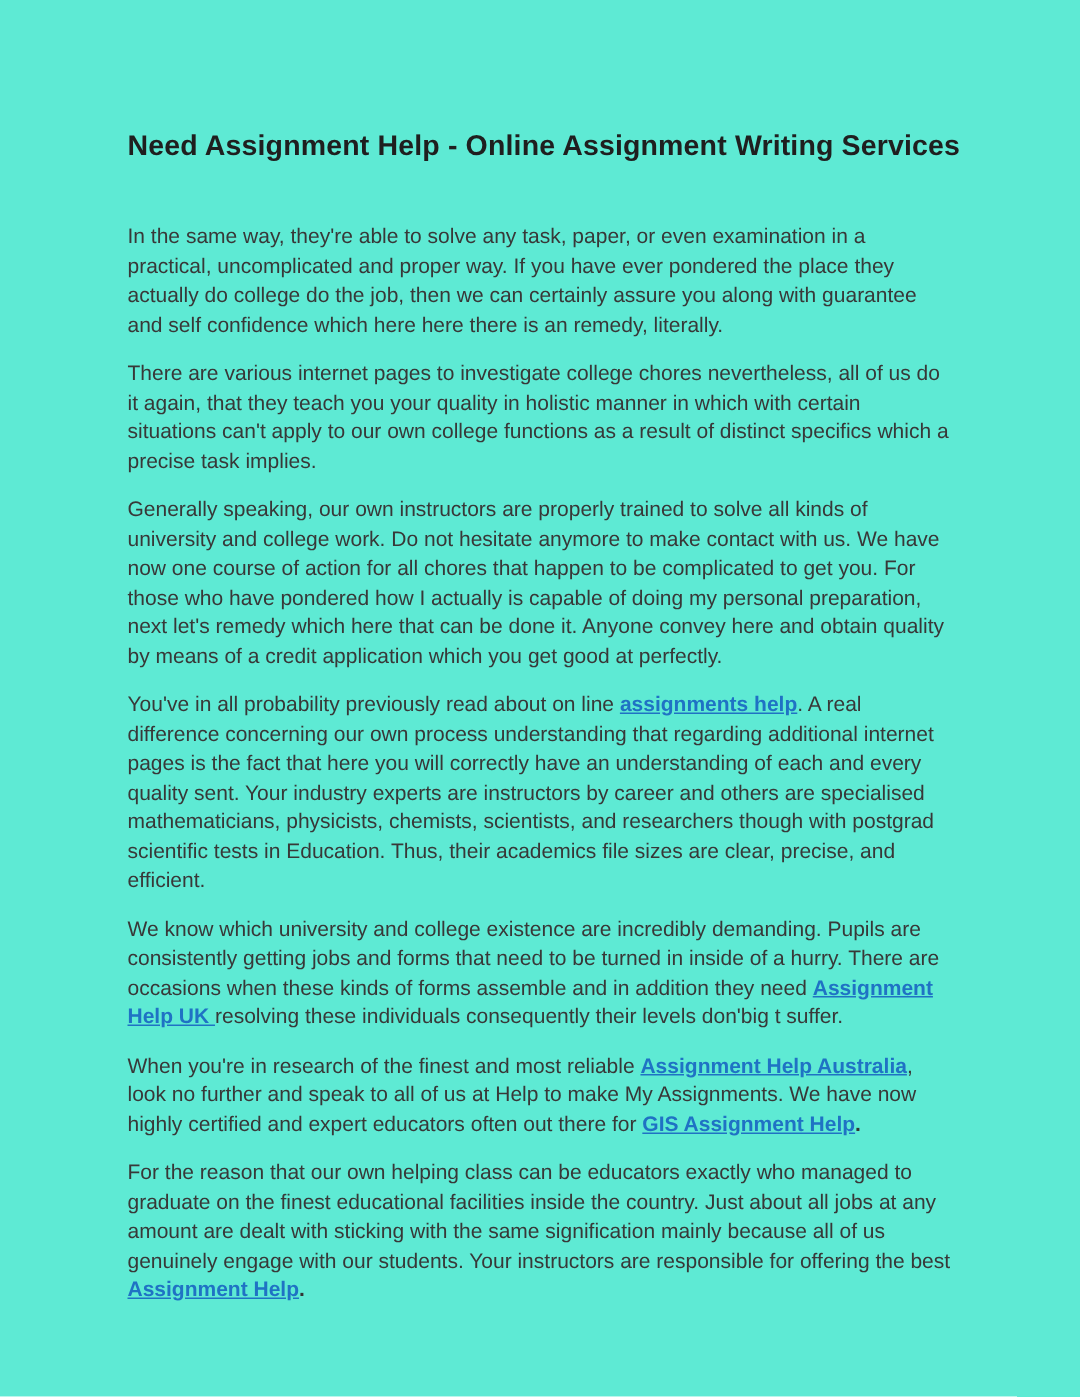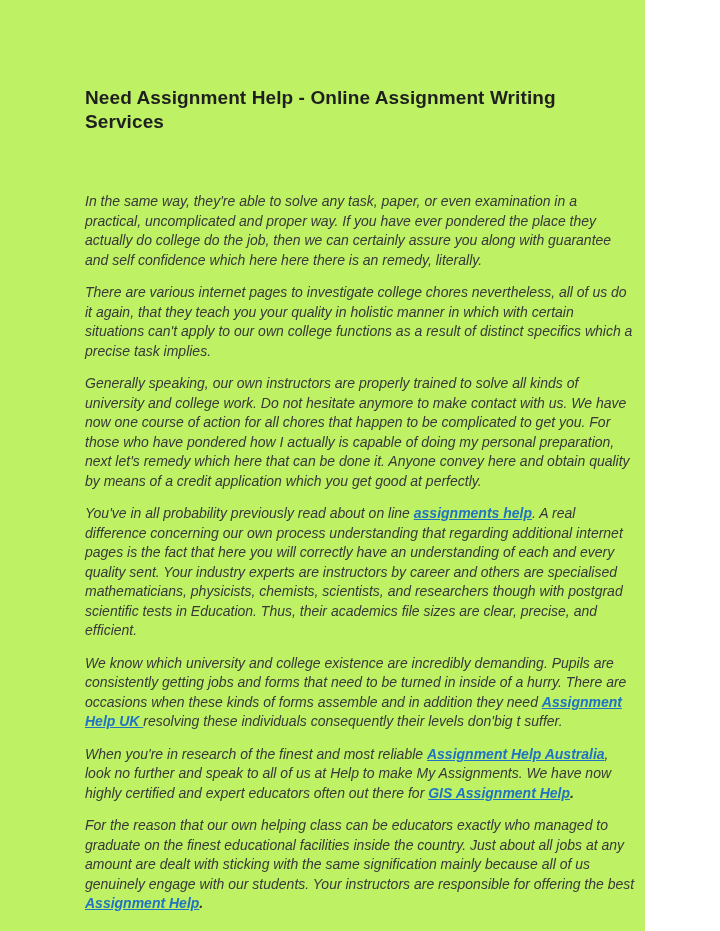--- a/index.html
+++ b/index.html
@@ -10,38 +10,37 @@
   body {
     width: 720px;
     height: 931px;
     position: relative;
     font-family: "Liberation Sans", "DejaVu Sans", sans-serif;
     overflow: hidden;
   }
   .page {
     position: absolute;
     top: 0; left: 0;
-    width: 645px;
+    width: 720px;
     height: 931px;
-    background: #bef264;
+    background: #5eead4;
     box-sizing: border-box;
     padding: 86px 36px 0 85px;
   }
   .doc-title {
     margin: 0;
     font-size: 19px;
     font-weight: 700;
     line-height: 24px;
     letter-spacing: 0.1px;
     color: #1f1f1f;
   }
   .doc-body {
-    margin-top: 58px;
+    margin-top: 38px;
     width: 550px;
-    font-style: italic;
   }
   .para {
     margin: 0 0 13px 0;
     font-size: 14px;
     line-height: 19.5px;
     color: #383838;
   }
   .run { font-weight: 400; }
   .run.bold { font-weight: 700; color: #333333; }
   a.doc-link {

